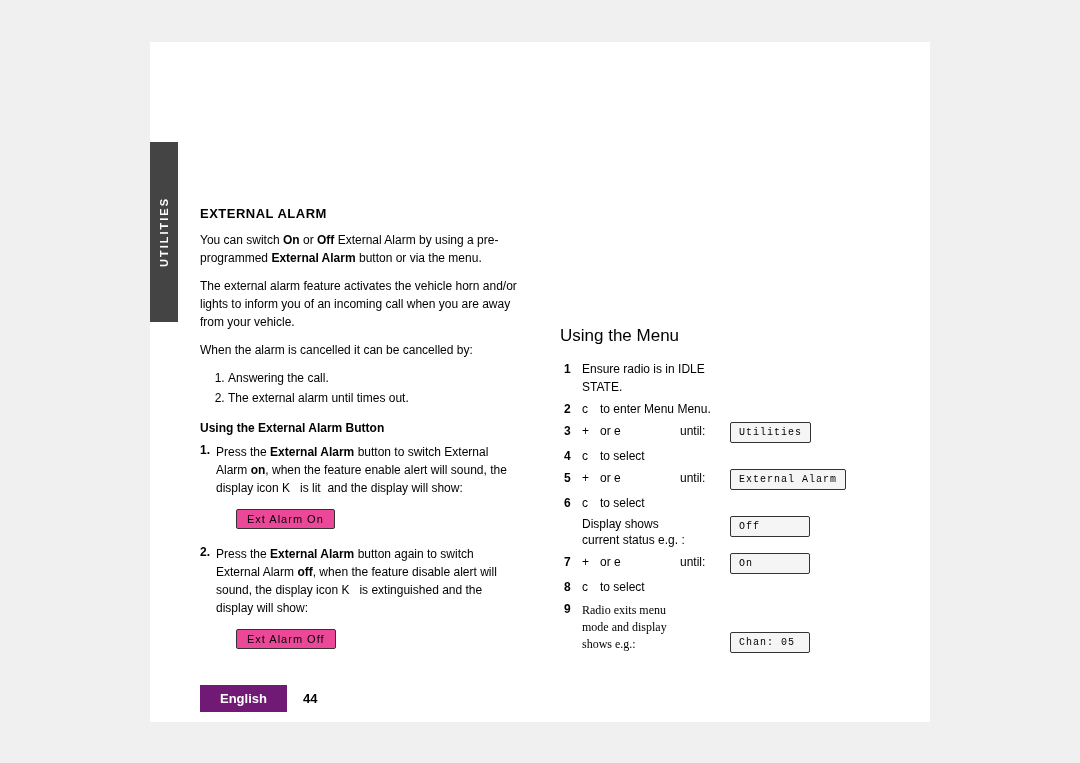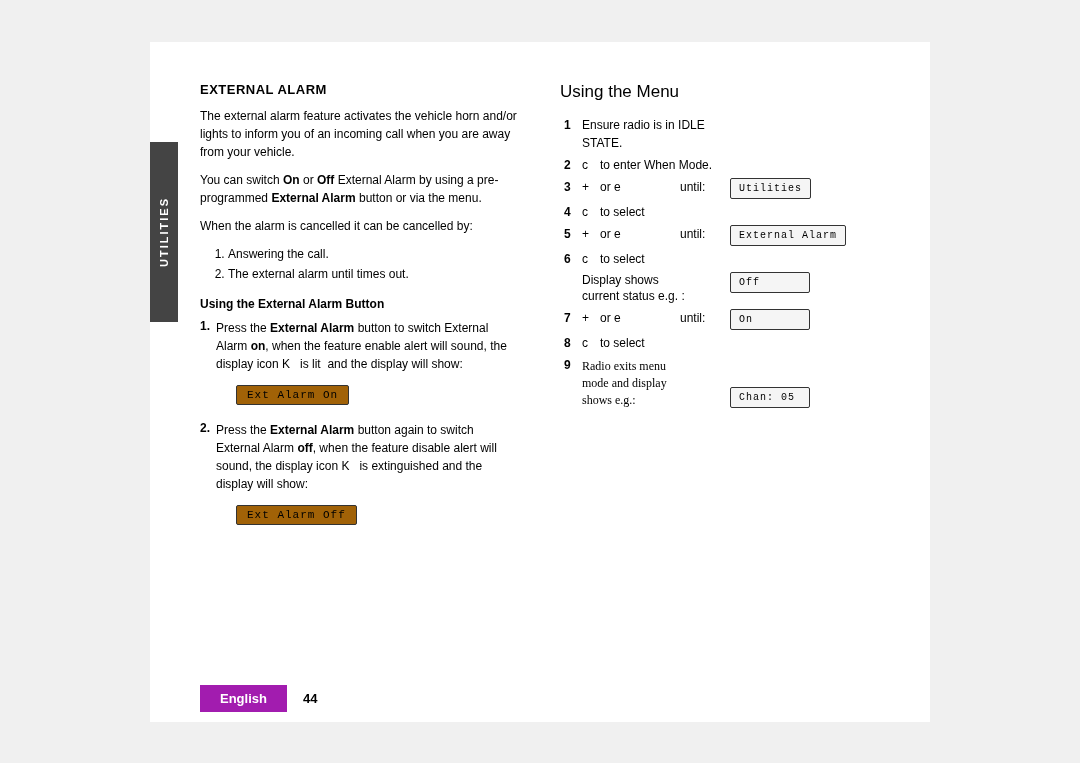--- a/index.html
+++ b/index.html
@@ -52,20 +52,21 @@
       white-space: nowrap;
       text-transform: uppercase;
     }
 
     
     .content-area {
       display: flex;
       flex-direction: row;
       flex: 1;
       padding: 40px 30px 20px 50px;
+      align-items: flex-end;
     }
 
     
     .left-col {
       width: 340px;
       padding-right: 20px;
     }
 
     .section-title {
       font-size: 13px;
@@ -94,22 +95,22 @@
 
     .numbered-list {
       list-style: none;
       padding: 0;
     }
 
     
     .display-box {
       display: inline-block;
       border: 1px solid #333;
-      background: #a16207;
-      font-family: Liberation Mono, monospace;
+      background: #ec4899;
+      font-family: Liberation Sans, sans-serif;
       font-size: 11px;
       padding: 3px 10px;
       margin: 6px 0 6px 20px;
       letter-spacing: 1px;
       border-radius: 2px;
     }
 
     
     .right-col {
       flex: 1;
@@ -171,21 +172,21 @@
 
     
     .footer {
       display: flex;
       align-items: center;
       padding: 10px 30px 10px 50px;
       border-top: none;
     }
 
     .footer-lang {
-      background: #a21caf;
+      background: #701a75;
       color: #fff;
       font-size: 13px;
       font-weight: bold;
       padding: 6px 20px;
       margin-right: 16px;
     }
 
     .footer-page {
       font-size: 13px;
       font-weight: bold;
@@ -201,25 +202,25 @@
     <div class="side-tab">
       <span class="side-tab-text">UTILITIES</span>
     </div>
 
     <div class="content-area">
 
       <div class="left-col">
 
         <div class="section-title">EXTERNAL ALARM</div>
 
-        <p class="body-text">The external alarm feature activates the vehicle horn and/or lights to inform you of an incoming call when you are away from your vehicle.</p>
-
         <p class="body-text">
           You can switch <b>On</b> or <b>Off</b> External Alarm by using a pre-programmed <b>External Alarm</b> button or via the menu.
         </p>
+
+        <p class="body-text">The external alarm feature activates the vehicle horn and/or lights to inform you of an incoming call when you are away from your vehicle.</p>
 
         <p class="body-text">When the alarm is cancelled it can be cancelled by:</p>
 
         <ol style="list-style: decimal; padding-left: 28px; margin-bottom: 10px;">
           <li class="body-text" style="margin-bottom:2px;">Answering the call.</li>
           <li class="body-text">The external alarm until times out.</li>
         </ol>
 
         <div class="sub-section-title">Using the External Alarm Button</div>
 
@@ -256,21 +257,21 @@
 
             <tr>
               <td class="step-num"><b>1</b></td>
               <td colspan="3">Ensure radio is in IDLE STATE.</td>
               <td></td>
             </tr>
 
             <tr>
               <td class="step-num"><b>2</b></td>
               <td class="step-sym">c</td>
-              <td colspan="2">to enter When Mode.</td>
+              <td colspan="2">to enter Menu Menu.</td>
               <td></td>
             </tr>
 
             <tr>
               <td class="step-num"><b>3</b></td>
               <td class="step-sym">+</td>
               <td class="step-action">or e</td>
               <td class="step-until">until:</td>
               <td>
                 <span class="step-display-box">Utilities</span>

